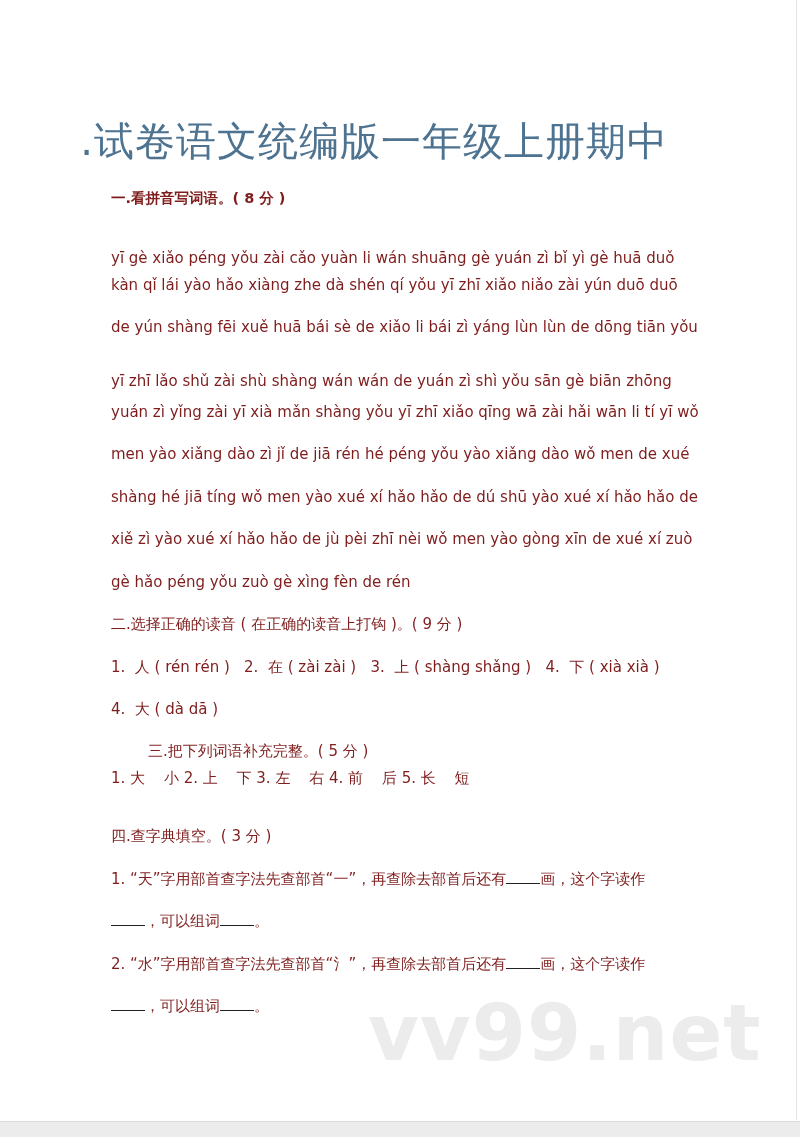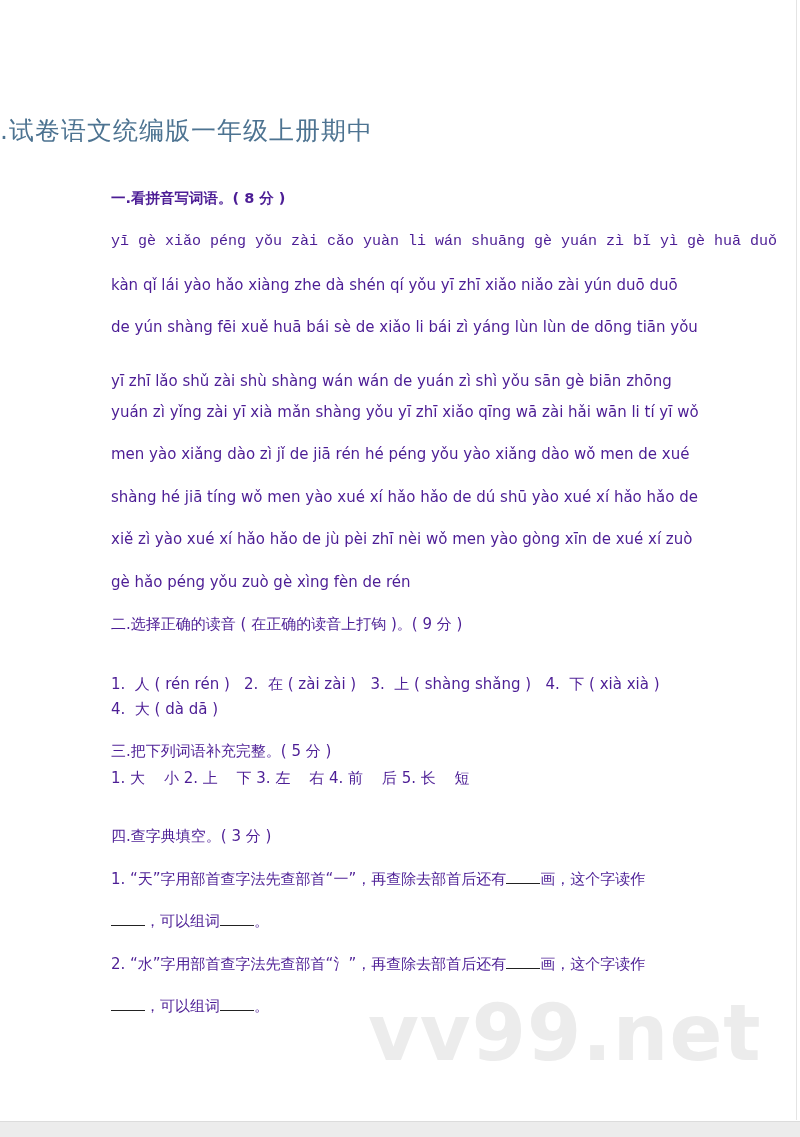--- a/index.html
+++ b/index.html
@@ -17,29 +17,29 @@
     border-right: 1px solid #e4e4e4;
   }
   .bottom-strip {
     position: absolute; left: 0; top: 1121px;
     width: 800px; height: 16px;
     background: #ececec;
     border-top: 1px solid #dcdcdc;
   }
   .title {
     position: absolute; left: 0; top: 114px; width: 668px;
-    text-align: left;
-    font-size: 25px; font-weight: normal;
+    text-align: right;
+    font-size: 40px; font-weight: normal;
     color: #4d7391;
     letter-spacing: 1px;
   }
   .line {
     position: absolute; left: 111px;
     font-size: 15px; line-height: 20px; white-space: nowrap;
-    color: #4c1d95;
+    color: #7f1d1d;
   }
   .heading { font-weight: bold; font-size: 14.5px; }
   .blank {
     display: inline-block; border-bottom: 1px solid #222;
     width: 34px; height: 14px; vertical-align: baseline;
   }
   .watermark {
     position: absolute; left: 368px; top: 993px;
     font-family: "DejaVu Sans", sans-serif;
     font-weight: bold; font-size: 78px;
@@ -49,35 +49,35 @@
   .gap { display: inline-block; width: 14px; }
 </style>
 </head>
 <body>
 
 <div class="page">
 
   <div class="title">.试卷语文统编版一年级上册期中</div>
 
   <div class="line heading" style="top:188px;">一.看拼音写词语。( 8 分 )</div>
-  <div class="line" style="top:232px;font-family:Liberation Mono, monospace;">yī gè xiǎo péng yǒu zài cǎo yuàn li wán shuāng gè yuán zì bǐ yì gè huā duǒ</div>
+  <div class="line" style="top:248px;">yī gè xiǎo péng yǒu zài cǎo yuàn li wán shuāng gè yuán zì bǐ yì gè huā duǒ</div>
   <div class="line" style="top:317px;">de yún shàng fēi xuě huā bái sè de xiǎo li bái zì yáng lùn lùn de dōng tiān yǒu</div>
   <div class="line" style="top:275px;">kàn qǐ lái yào hǎo xiàng zhe dà shén qí yǒu yī zhī xiǎo niǎo zài yún duō duō</div>
   <div class="line" style="top:359px;margin-top:12px;">yī zhī lǎo shǔ zài shù shàng wán wán de yuán zì shì yǒu sān gè biān zhōng</div>
   <div class="line" style="top:402px;">yuán zì yǐng zài yī xià mǎn shàng yǒu yī zhī xiǎo qīng wā zài hǎi wān li tí yī wǒ</div>
   <div class="line" style="top:444px;">men yào xiǎng dào zì jǐ de jiā rén hé péng yǒu yào xiǎng dào wǒ men de xué</div>
   <div class="line" style="top:487px;">shàng hé jiā tíng wǒ men yào xué xí hǎo hǎo de dú shū yào xué xí hǎo hǎo de</div>
   <div class="line" style="top:529px;">xiě zì yào xué xí hǎo hǎo de jù pèi zhī nèi wǒ men yào gòng xīn de xué xí zuò</div>
   <div class="line" style="top:572px;">gè hǎo péng yǒu zuò gè xìng fèn de rén</div>
 
   <div class="line" style="top:614px;">二.选择正确的读音 ( 在正确的读音上打钩 )。( 9 分 )</div>
-  <div class="line" style="top:674px; white-space:pre;">1.  人 ( rén rén )   2.  在 ( zài zài )   3.  上 ( shàng shǎng )   4.  下 ( xià xià )</div>
+  <div class="line" style="top:657px; white-space:pre;">1.  人 ( rén rén )   2.  在 ( zài zài )   3.  上 ( shàng shǎng )   4.  下 ( xià xià )</div>
   <div class="line" style="top:699px; white-space:pre;">4.  大 ( dà dā )</div>
 
-  <div class="line" style="top:741px;">三.把下列词语补充完整。( 5 分 )</div>
+  <div class="line" style="top:741px;margin-left:37px;">三.把下列词语补充完整。( 5 分 )</div>
   <div class="line" style="top:768px;">
     <span>1.</span>
     <span>大</span><span class="gap"></span>
     <span>小</span>
     <span>2.</span>
     <span>上</span><span class="gap"></span>
     <span>下</span>
     <span>3.</span>
     <span>左</span><span class="gap"></span>
     <span>右</span>

